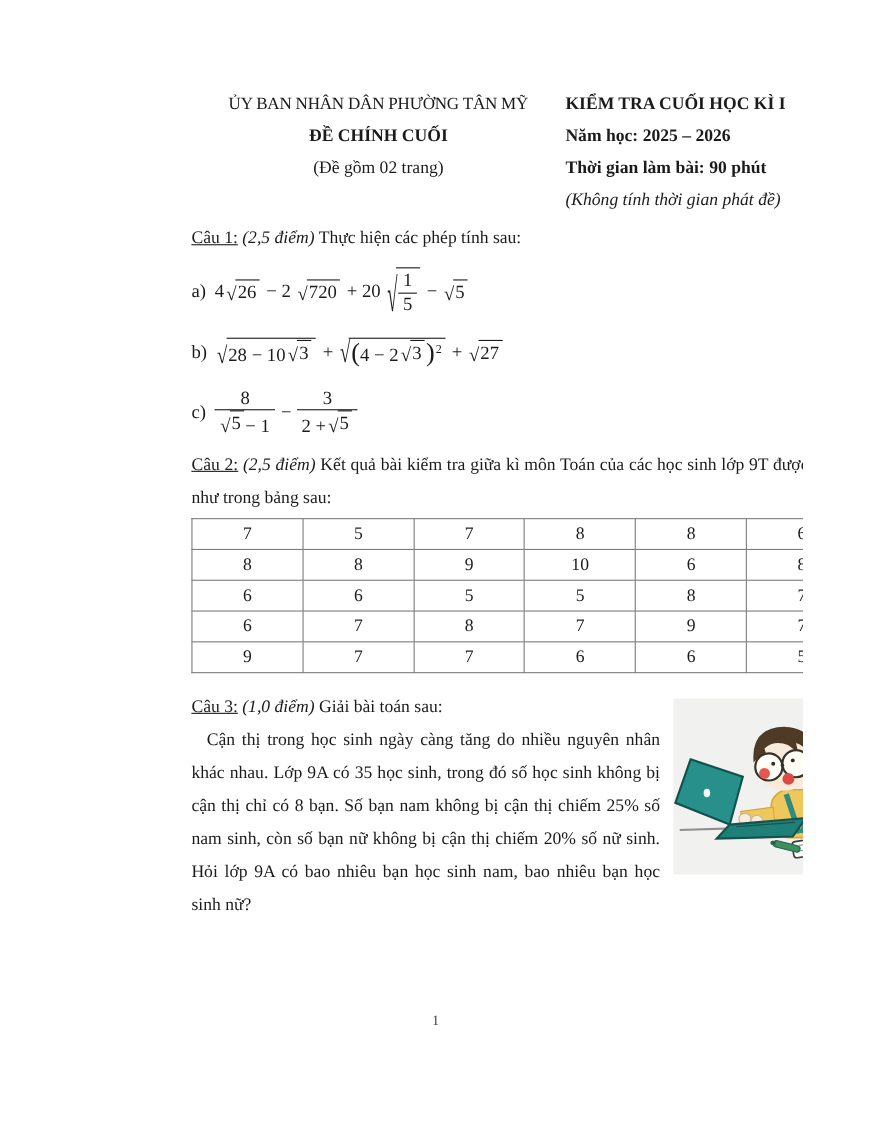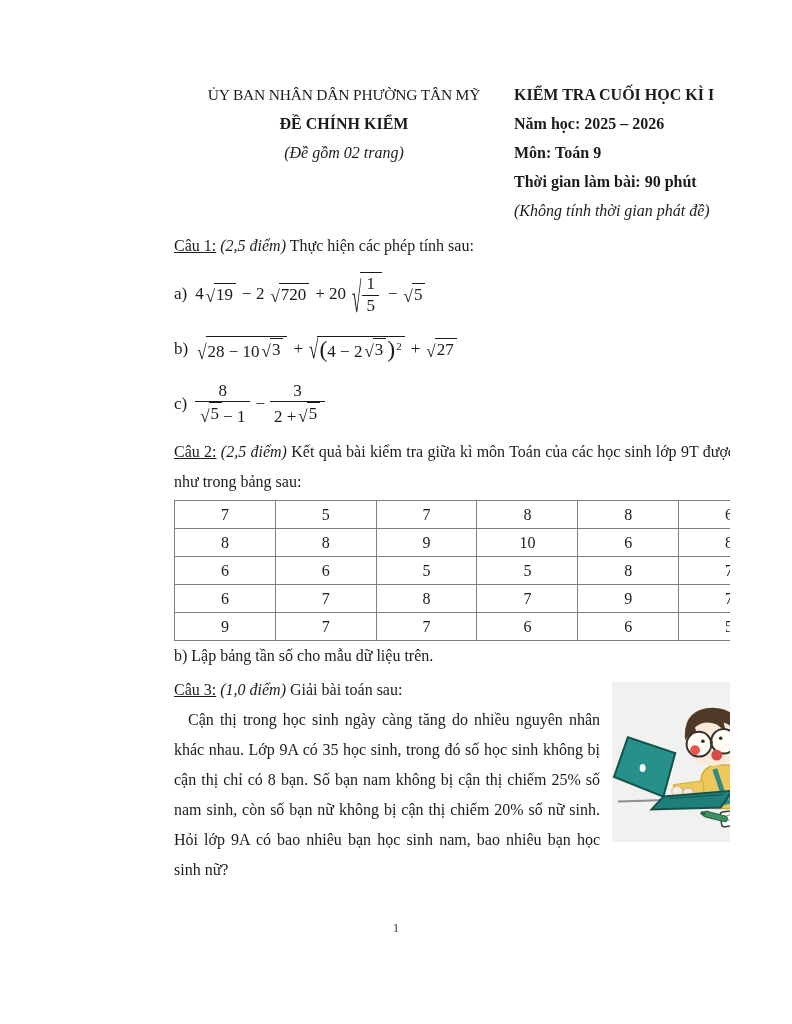--- a/index.html
+++ b/index.html
@@ -10,21 +10,21 @@
     font-family:"Liberation Serif", serif; color:#1b1b1b; font-size:16px;
   }
   .content { position:absolute; left:112px; top:0; width:606px; }
 
   
   .header { display:flex; margin-top:80px; line-height:29px; }
   .header-left  { width:340px; text-align:center; }
   .header-right { width:266px; text-align:left; font-weight:bold; }
   .hl-1 { font-size:15.5px; letter-spacing:-0.2px; }
   .hl-2, .hl-3 { font-weight:bold; }
-  .hl-4 { font-style:italic; }
+  .hl-4 { }
   .hr-5 { font-weight:normal; font-style:italic; }
 
   
   p.line { line-height:30px; text-align:justify; }
   .qhead { margin-top:6px; }
   .qlabel { font-weight:normal; text-decoration:underline; }
   .qpoints { font-style:italic; }
 
   
   .math-line { display:flex; align-items:center; font-size:17px; }
@@ -44,60 +44,59 @@
   sup.exp { font-size:11px; vertical-align:super; margin-left:1px; }
   .ma { height:62px; margin-top:2px; }
   .mb { height:48px; }
   .mc { height:54px; margin-top:4px; }
 
   
   table.data { border-collapse:collapse; table-layout:fixed; width:606px; margin-top:3px; }
   table.data td { border:1px solid #7d7d7d; height:28px; text-align:center; font-size:16px; color:#1b1b1b; }
 
   
-  .q3-wrap { margin-top:4px; }
+  .q3-wrap { margin-top:16px; }
   .illustration { float:right; width:168px; height:162px; margin:6px 0 4px 12px; }
   .q3-body { line-height:30px; text-align:justify; text-indent:14px; }
 
   
   .page-number { position:absolute; left:0; top:920px; width:100%; text-align:center; font-size:13px; color:#444; }
 </style>
 </head>
 <body>
 
 <div class="page">
   <div class="content">
 
     <div class="header">
       <div class="header-left">
         <div class="hl-1">ỦY BAN NHÂN DÂN PHƯỜNG TÂN MỸ</div>
-        <div class="hl-3">ĐỀ CHÍNH KIỂM</div>
+        <div class="hl-3">ĐỀ CHÍNH CUỐI</div>
         <div class="hl-4">(Đề gồm 02 trang)</div>
       </div>
       <div class="header-right">
         <div>KIỂM TRA CUỐI HỌC KÌ I</div>
         <div>Năm học: 2025 – 2026</div>
-        <div>Môn: Toán 9</div>
         <div>Thời gian làm bài: 90 phút</div>
         <div class="hr-5">(Không tính thời gian phát đề)</div>
       </div>
     </div>
 
     <p class="line qhead">
       <span class="qlabel">Câu 1:</span>
       <span class="qpoints">(2,5 điểm)</span>
       <span>Thực hiện các phép tính sau:</span>
     </p>
 
     <div class="math-line ma">
       <span class="mtag">a)</span>
       <span class="tok">4</span>
       <span class="sqrt">
           <span class="sign">√</span>
-          <span class="body">19</span>
+          <span class="body">26</span>
         </span>
       <span class="op">− 2</span>
       <span class="sqrt">
           <span class="sign">√</span>
           <span class="body">720</span>
         </span>
       <span class="op">+ 20</span>
       <span class="sqrt tall">
           <span class="sign">√</span>
           <span class="body"><span class="frac"><span class="num">1</span><span class="den">5</span></span></span>
@@ -196,21 +195,20 @@
           <td>9</td>
           <td>7</td>
           <td>7</td>
           <td>6</td>
           <td>6</td>
           <td>5</td>
         </tr>
       </tbody>
     </table>
 
-    <p class="line">b) Lập bảng tần số cho mẫu dữ liệu trên.</p>
 
     <div class="q3-wrap">
       <div class="illustration">
         <svg width="168" height="162" viewBox="0 0 170 162" xmlns="http://www.w3.org/2000/svg">
           <rect x="0" y="0" width="170" height="162" rx="2" fill="#f1f1ef"></rect>
           <line x1="6" y1="121" x2="164" y2="116" stroke="#8e8e8e" stroke-width="2"></line>
 
           <rect x="122" y="76" width="40" height="48" rx="14" fill="#4579ba" stroke="#2f5a94" stroke-width="2"></rect>
           <rect x="129" y="83" width="22" height="32" rx="10" fill="#6591c9"></rect>
           <path d="M126,82 Q118,96 122,118" fill="none" stroke="#2e8b80" stroke-width="4"></path>

